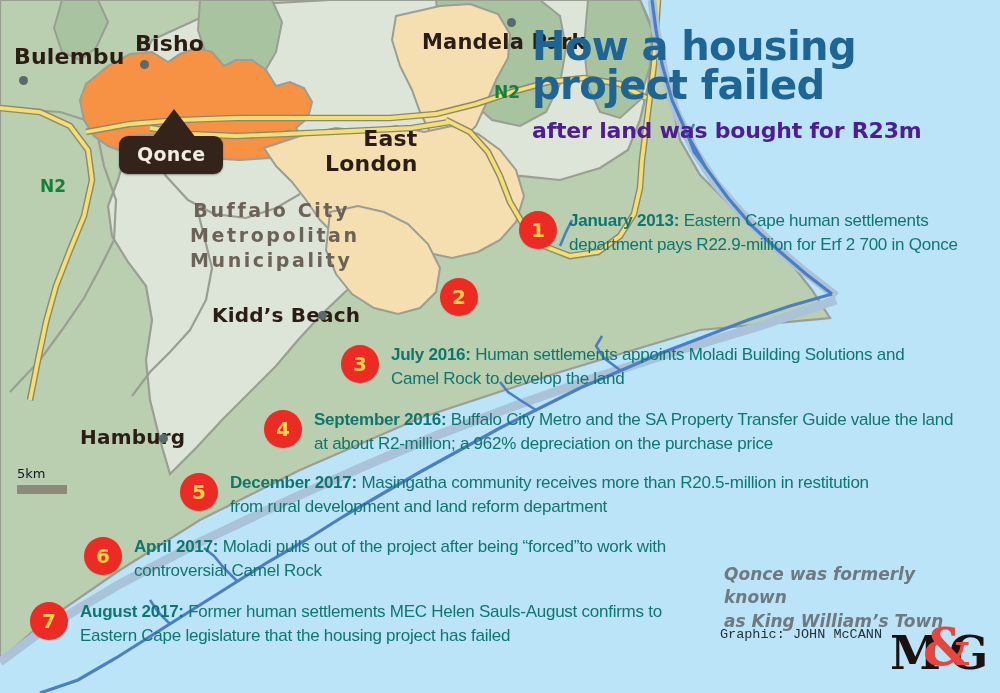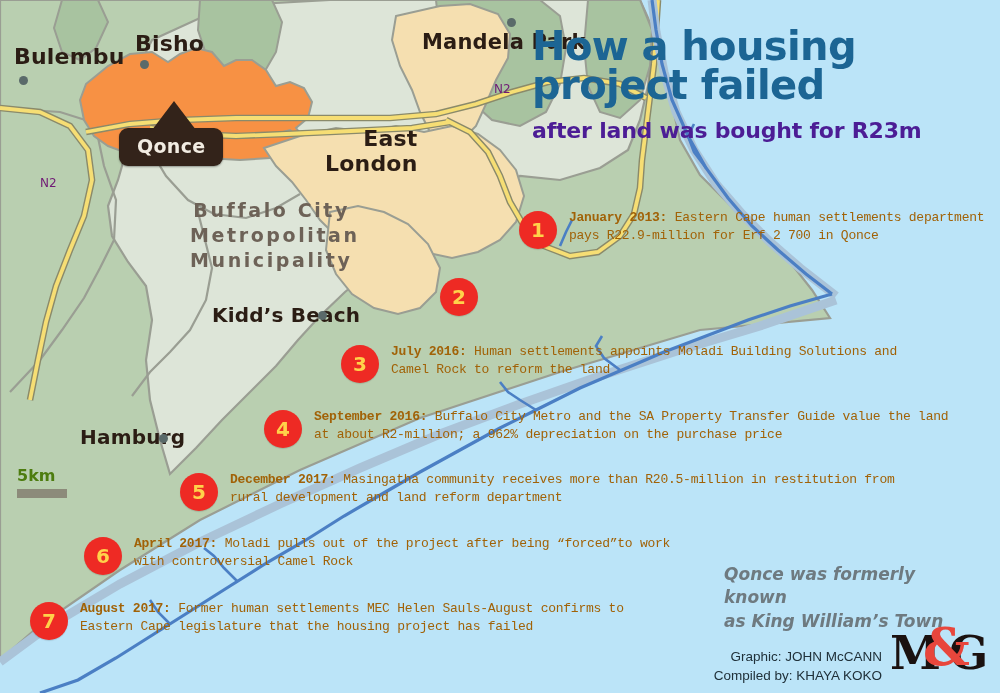--- a/index.html
+++ b/index.html
@@ -28,43 +28,43 @@
     position:absolute;
     font-family:"DejaVu Sans",sans-serif;
     color:#6d6257;
     font-weight:bold;
     letter-spacing:2.6px;
     white-space:nowrap;
     text-align:right;
     line-height:1.32;
   }
   .hwy-label{
-    position:absolute;font-family:"DejaVu Sans",sans-serif;color:#701a75;
-    font-weight:normal;font-size:12px;
-  }
-
-  
-  #qonce-callout{position:absolute;left:119px;top:128px;}
+    position:absolute;font-family:"DejaVu Sans",sans-serif;color:#15803d;
+    font-weight:bold;font-size:17px;
+  }
+
+  
+  #qonce-callout{position:absolute;left:119px;top:136px;}
   #qonce-box{
     background:#33231a;border-radius:9px;
     padding:7px 18px 9px 18px;
     color:#f2ece2;
     font-family:"DejaVu Sans",sans-serif;
     font-weight:bold;font-size:19px;letter-spacing:.3px;
     box-shadow:0 1px 2px rgba(0,0,0,.35);
   }
   #qonce-tip{
     position:absolute;left:33px;top:-27px;width:0;height:0;
     border-left:22px solid transparent;border-right:22px solid transparent;
     border-bottom:29px solid #33231a;
   }
 
   
   #scale{position:absolute;left:17px;top:466px;}
-  #scale-text{font-family:"DejaVu Sans",sans-serif;font-weight:bold;font-size:16px;color:#4d7c0f;}
+  #scale-text{font-family:"DejaVu Sans",sans-serif;font-weight:normal;font-size:13px;color:#0f172a;}
   #scale-bar{margin-top:4px;width:50px;height:9px;background:#8c8b7a;}
 
   
   #headline{position:absolute;right:18px;top:27px;width:450px;}
   #title{
     font-family:"DejaVu Sans",sans-serif;
     font-weight:bold;
     font-size:40px;line-height:.98;
     color:#1c6594;
     letter-spacing:-.6px;
@@ -83,37 +83,37 @@
     width:38px;height:38px;border-radius:50%;
     background:#ee2a24;
     color:#ffd24a;
     font-family:"DejaVu Sans",sans-serif;
     font-weight:bold;font-size:20px;
     display:flex;align-items:center;justify-content:center;
     margin-right:12px;margin-top:2px;
     box-shadow:0 1px 1px rgba(0,0,0,.12);
   }
   .tl-text{
-    font-family:Liberation Mono, monospace;
-    font-size:13px;line-height:1.42;color:#a16207;
+    font-family:Liberation Sans, sans-serif;
+    font-size:17px;line-height:1.42;color:#0f766e;
     letter-spacing:-.25px;
   }
   .tl-date{font-weight:bold;}
 
   
   #note{
     position:absolute;right:36px;top:563px;width:240px;
     font-family:"DejaVu Sans",sans-serif;
     font-style:italic;font-weight:bold;font-size:17px;line-height:1.38;
     color:#6e7a80;
     white-space:pre-line;
   }
   #credits{
-    position:absolute;right:118px;top:648px;text-align:right;
-    font-family:Liberation Sans, sans-serif;font-size:13.5px;line-height:1.38;color:#20313a;
+    position:absolute;right:118px;top:626px;
+    font-family:Liberation Mono, monospace;font-size:13.5px;line-height:1.38;color:#20313a;
   }
   #logo{position:absolute;right:12px;top:625px;width:96px;height:48px;}
 </style>
 </head>
 <body>
 
 <div id="stage">
 
   <div id="map">
     <svg width="1000" height="693" viewBox="0 0 1000 693" xmlns="http://www.w3.org/2000/svg">
@@ -241,21 +241,21 @@
     </div>
   </div>
 
   <div class="tl-item" style="left:440px;top:276px;width:478px;">
     <div class="tl-badge">2</div>
   </div>
 
   <div class="tl-item" style="left:341px;top:343px;width:570px;">
     <div class="tl-badge">3</div>
     <div class="tl-text">
-      <span class="tl-date">July 2016:</span><span> Human settlements appoints Moladi Building Solutions and Camel Rock to reform the land</span>
+      <span class="tl-date">July 2016:</span><span> Human settlements appoints Moladi Building Solutions and Camel Rock to develop the land</span>
     </div>
   </div>
 
   <div class="tl-item" style="left:264px;top:408px;width:700px;">
     <div class="tl-badge">4</div>
     <div class="tl-text">
       <span class="tl-date">September 2016:</span><span> Buffalo City Metro and the SA Property Transfer Guide value the land at about R2-million; a 962% depreciation on the purchase price</span>
     </div>
   </div>
 
@@ -278,21 +278,20 @@
     <div class="tl-text">
       <span class="tl-date">August 2017:</span><span> Former human settlements MEC Helen Sauls-August confirms to Eastern Cape legislature that the housing project has failed</span>
     </div>
   </div>
 
   <div id="note">Qonce was formerly known
 as King William’s Town</div>
 
   <div id="credits">
     <div>Graphic: JOHN McCANN</div>
-    <div>Compiled by: KHAYA KOKO</div>
   </div>
 
   <div id="logo">
     <svg width="96" height="48" viewBox="0 0 96 48" xmlns="http://www.w3.org/2000/svg">
       <text x="-2" y="44" font-family="DejaVu Serif, serif" font-weight="bold" font-size="46" fill="#1a1110">M</text>
       <text x="57" y="44" font-family="DejaVu Serif, serif" font-weight="bold" font-size="46" fill="#1a1110">G</text>
       <text x="31" y="40" font-family="DejaVu Serif, serif" font-weight="bold" font-size="52" fill="#e8463c">&amp;</text>
     </svg>
   </div>
 

